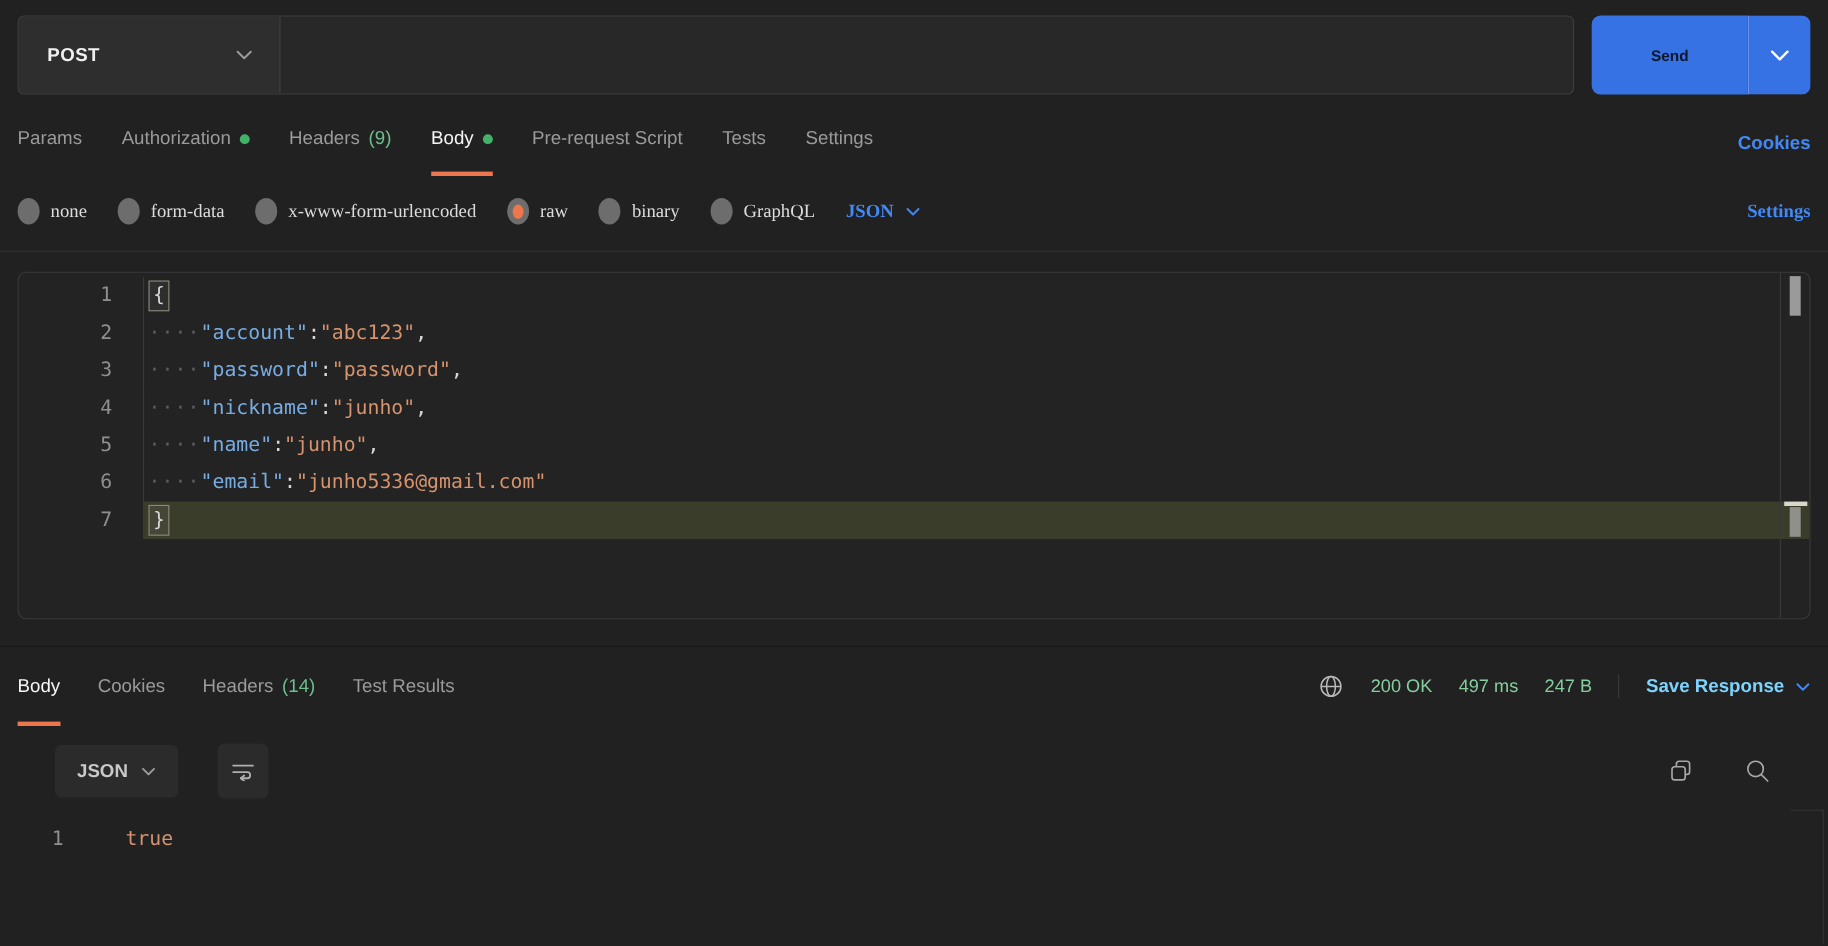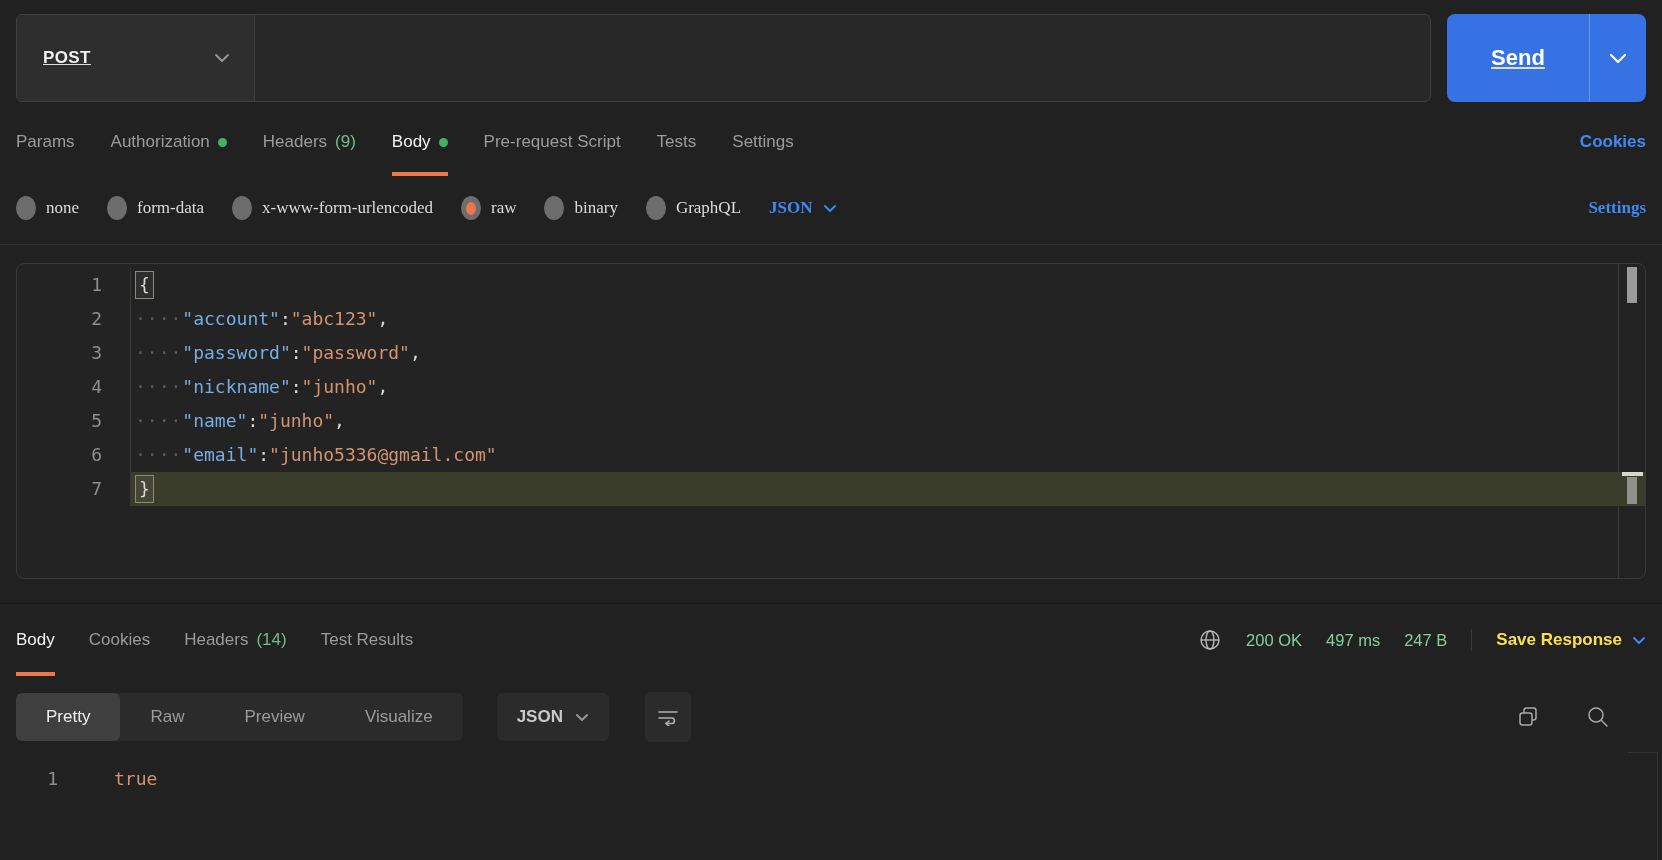--- a/index.html
+++ b/index.html
@@ -7,47 +7,47 @@
   body {
     background:#212121;
     color:#e0e0e0;
     font-family:"Liberation Sans", sans-serif;
     font-size:17px;
     position:relative;
   }
   svg { display:block; }
 
   
-  .url-bar { display:flex; margin:14px 16px 0 16px; height:88px; gap:16px;text-decoration:underline; }
+  .url-bar { display:flex; margin:14px 16px 0 16px; height:72px; gap:16px; }
   .url-control {
     flex:1; display:flex; border:1px solid #3f3f3f; border-radius:6px;
     overflow:hidden; background:#282828;
   }
   .method-btn {
     width:238px; background:#2e2e2e; border:none; border-right:1px solid #3f3f3f;
     color:#f0f0f0; font-family:inherit; font-size:17px; font-weight:700;
     display:flex; align-items:center; justify-content:space-between;
     padding:0 24px 0 26px; cursor:pointer; letter-spacing:.4px;
   }
   .url-input {
     flex:1; background:transparent; border:none; outline:none;
     color:#e8e8e8; font-family:inherit; font-size:17px; padding:0 22px;
   }
   .send-group { display:flex; width:199px; }
   .send-btn {
     flex:1; background:#3672e4; border:none; border-radius:8px 0 0 8px;
-    color:#ffffff; font-family:inherit; font-size:22px; font-weight:700; cursor:pointer;
+    color:#0f172a; font-family:inherit; font-size:14px; font-weight:700; cursor:pointer;
   }
   .send-caret-btn {
     width:57px; background:#3672e4; border:none; border-left:1px solid rgba(255,255,255,.25);
     border-radius:0 8px 8px 0; display:flex; align-items:center; justify-content:center; cursor:pointer;
   }
 
   
-  .req-tabs { display:flex; align-items:flex-start; gap:36px; padding:30px 16px 0 16px; }
+  .req-tabs { display:flex; align-items:flex-end; gap:36px; padding:30px 16px 0 16px; }
   .req-tab {
     color:#9b9b9b; padding-bottom:20px; border-bottom:4px solid transparent;
     display:flex; align-items:center; gap:8px; cursor:pointer; white-space:nowrap;
   }
   .req-tab.active { color:#f5f5f5; border-bottom-color:#ED764D; }
   .green-dot { width:9px; height:9px; border-radius:50%; background:#41b368; display:inline-block; }
   .count { color:#6cbf8d; }
   .link-blue { color:#4289f5; font-weight:700; cursor:pointer; }
   .push-right { margin-left:auto; }
 
@@ -101,21 +101,21 @@
     display:flex; align-items:stretch; margin-top:12px; border-top:1px solid #181818;
     padding:0 16px;
   }
   .resp-tab {
     color:#9b9b9b; padding:26px 0 22px 0; border-bottom:4px solid transparent;
     margin-right:34px; display:flex; align-items:center; gap:8px; cursor:pointer; white-space:nowrap;
   }
   .resp-tab.active { color:#f5f5f5; border-bottom-color:#ED764D; }
   .resp-meta { margin-left:auto; display:flex; align-items:center; gap:24px; color:#85ce9f; font-size:16.5px; }
   .meta-divider { width:1px; height:22px; background:#3a3a3a; }
-  .save-response { display:flex; align-items:center; gap:10px; color:#fde047; font-weight:700; font-size:17px; cursor:pointer; }
+  .save-response { display:flex; align-items:center; gap:10px; color:#7dd3fc; font-weight:700; font-size:17px; cursor:pointer; }
 
   
   .resp-toolbar { display:flex; align-items:center; margin:16px 16px 0 16px; }
   .segmented { display:flex; background:#2b2b2b; border-radius:6px; overflow:hidden; }
   .segment { padding:14px 30px; color:#9b9b9b; cursor:pointer; border-radius:6px; }
   .segment.active { background:#3f3f3f; color:#f0f0f0; }
   .resp-lang {
     margin-left:34px; background:#2b2b2b; border-radius:6px; padding:14px 20px;
     display:flex; align-items:center; gap:12px; color:#c9c9c9; font-weight:600; cursor:pointer;
   }
@@ -292,26 +292,20 @@
     <span class="save-response">
       <span>Save Response</span>
       <svg class="chev chev-blue" width="14" height="9" viewBox="0 0 14 9">
           <polyline points="2,2 7,7 12,2"></polyline>
         </svg>
     </span>
   </div>
 </div>
 
 <div class="resp-toolbar">
-  <div class="segmented">
-    <div class="segment active"><span>Pretty</span></div>
-    <div class="segment"><span>Raw</span></div>
-    <div class="segment"><span>Preview</span></div>
-    <div class="segment"><span>Visualize</span></div>
-  </div>
   <div class="resp-lang">
     <span>JSON</span>
     <svg class="chev" width="14" height="9" viewBox="0 0 14 9">
         <polyline points="2,2 7,7 12,2"></polyline>
       </svg>
   </div>
   <div class="wrap-btn">
     <svg width="22" height="18" viewBox="0 0 22 18" fill="none" stroke="#b0b0b0" stroke-width="1.6" stroke-linecap="round" stroke-linejoin="round">
       <path d="M2 4 H20"></path>
         <path d="M2 10 H15 C18.2 10 18.2 15.5 15 15.5 H9"></path>

